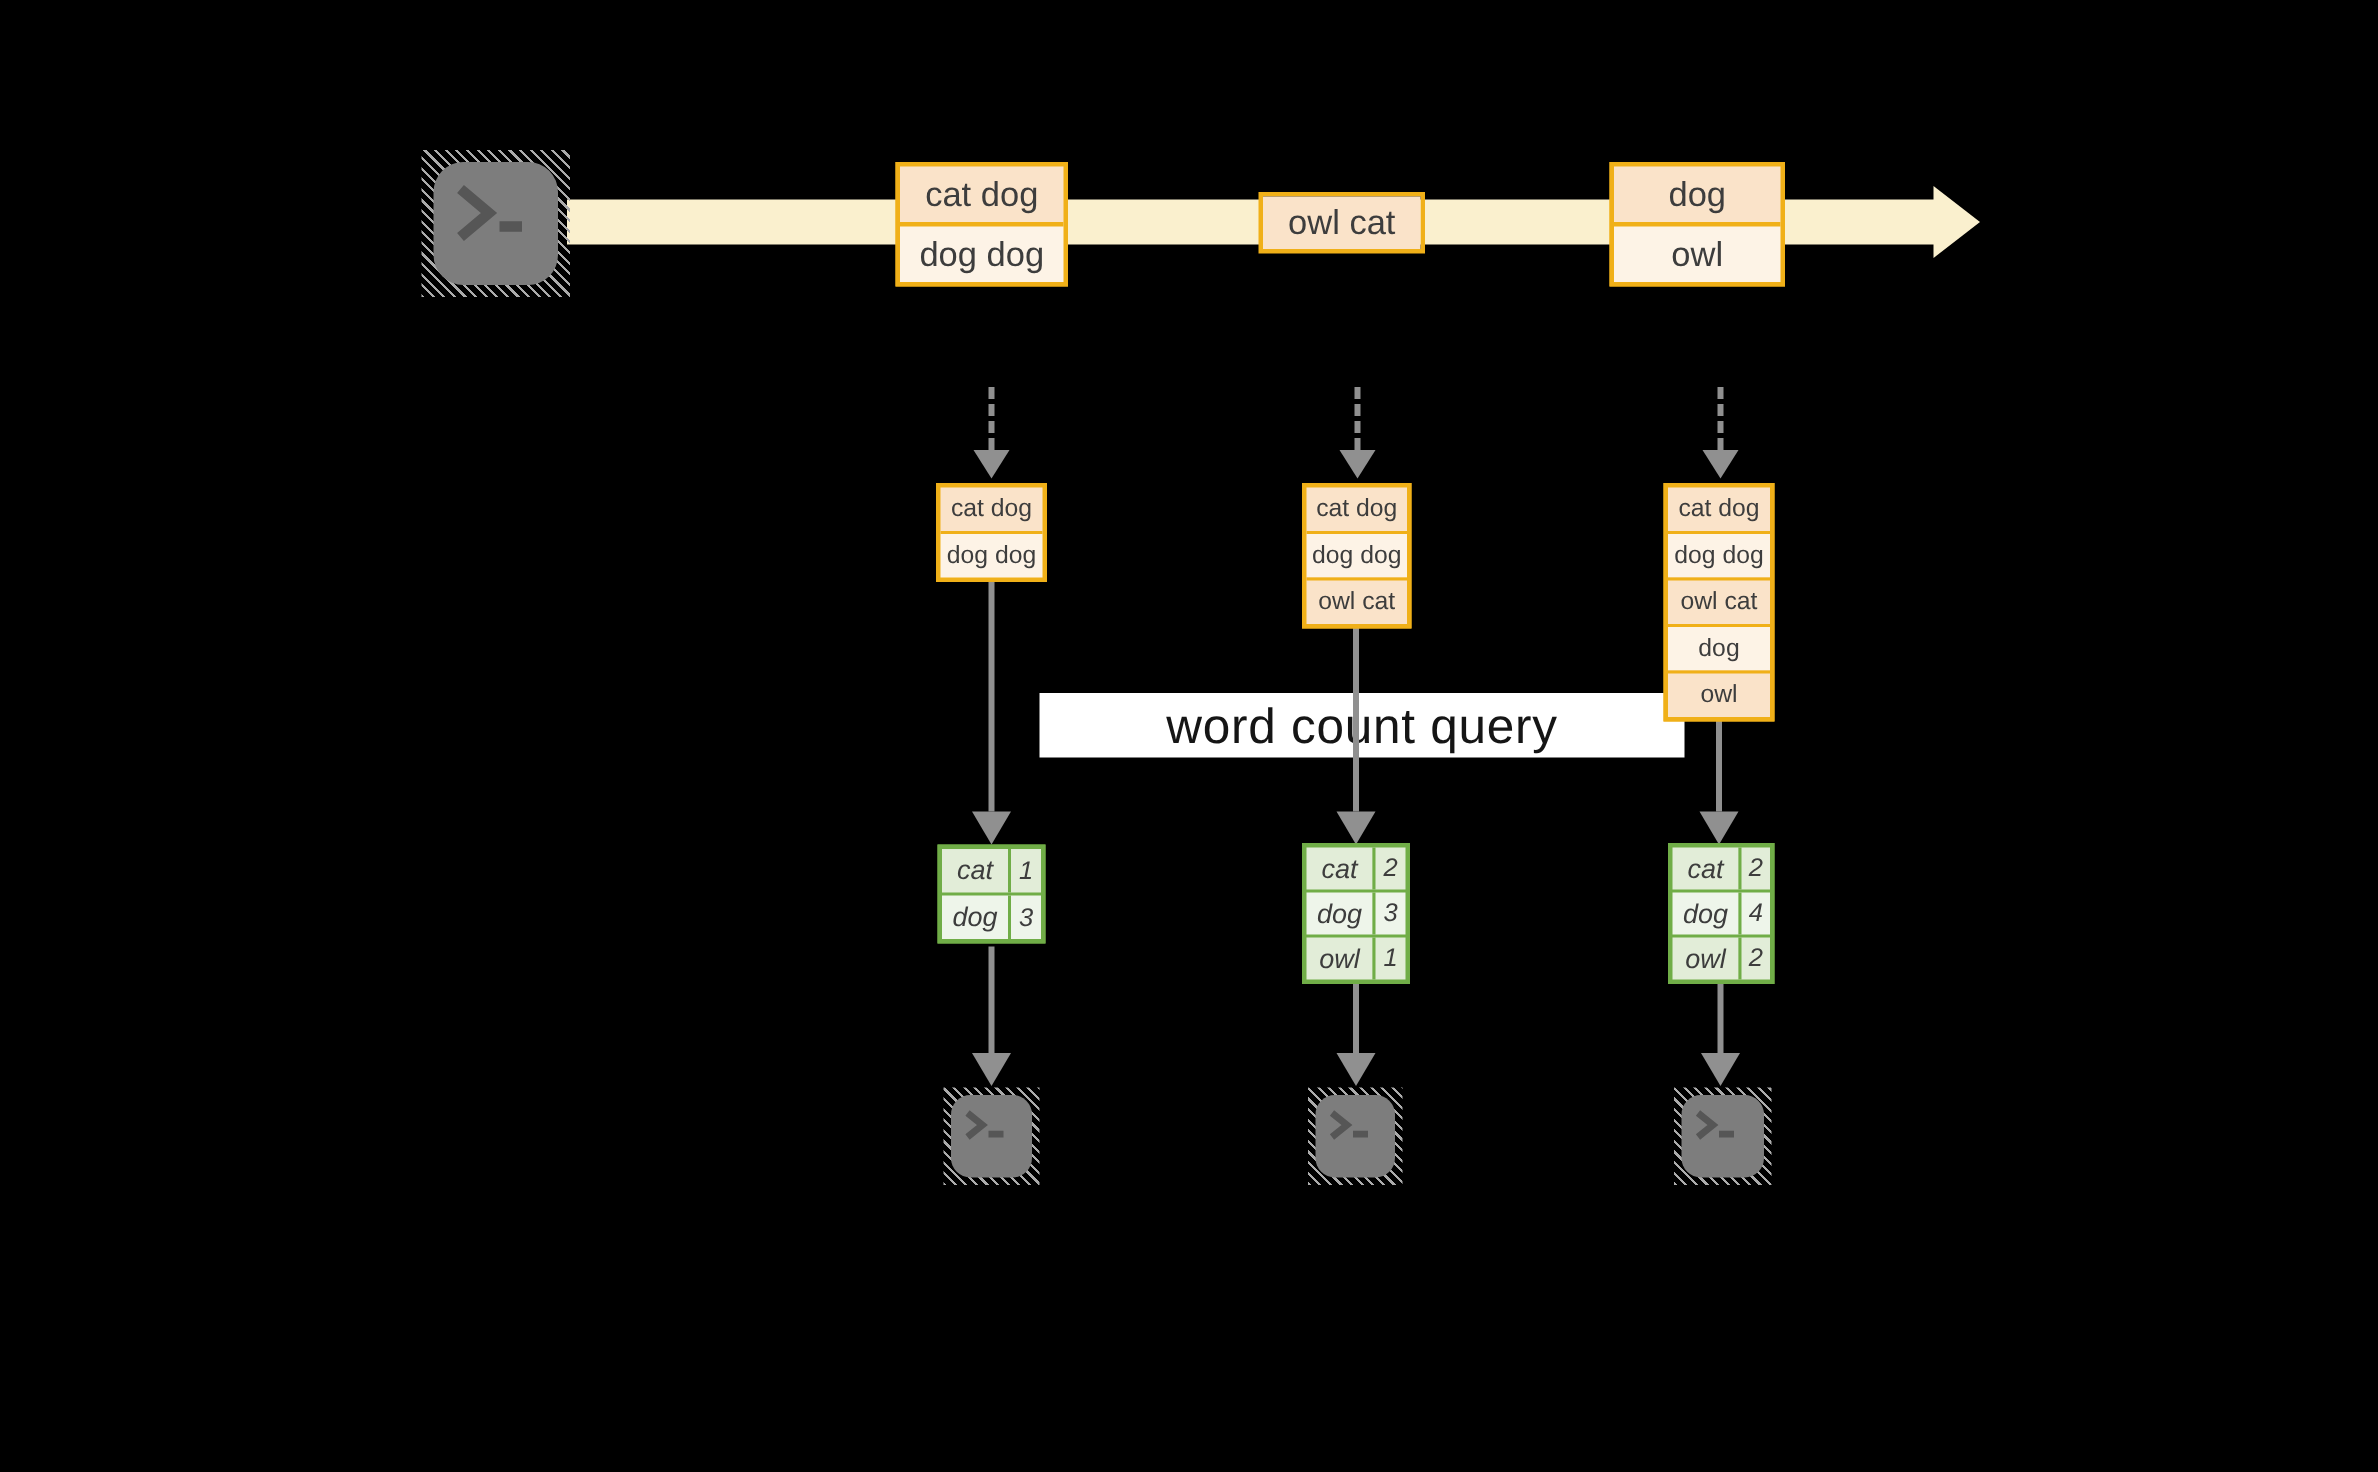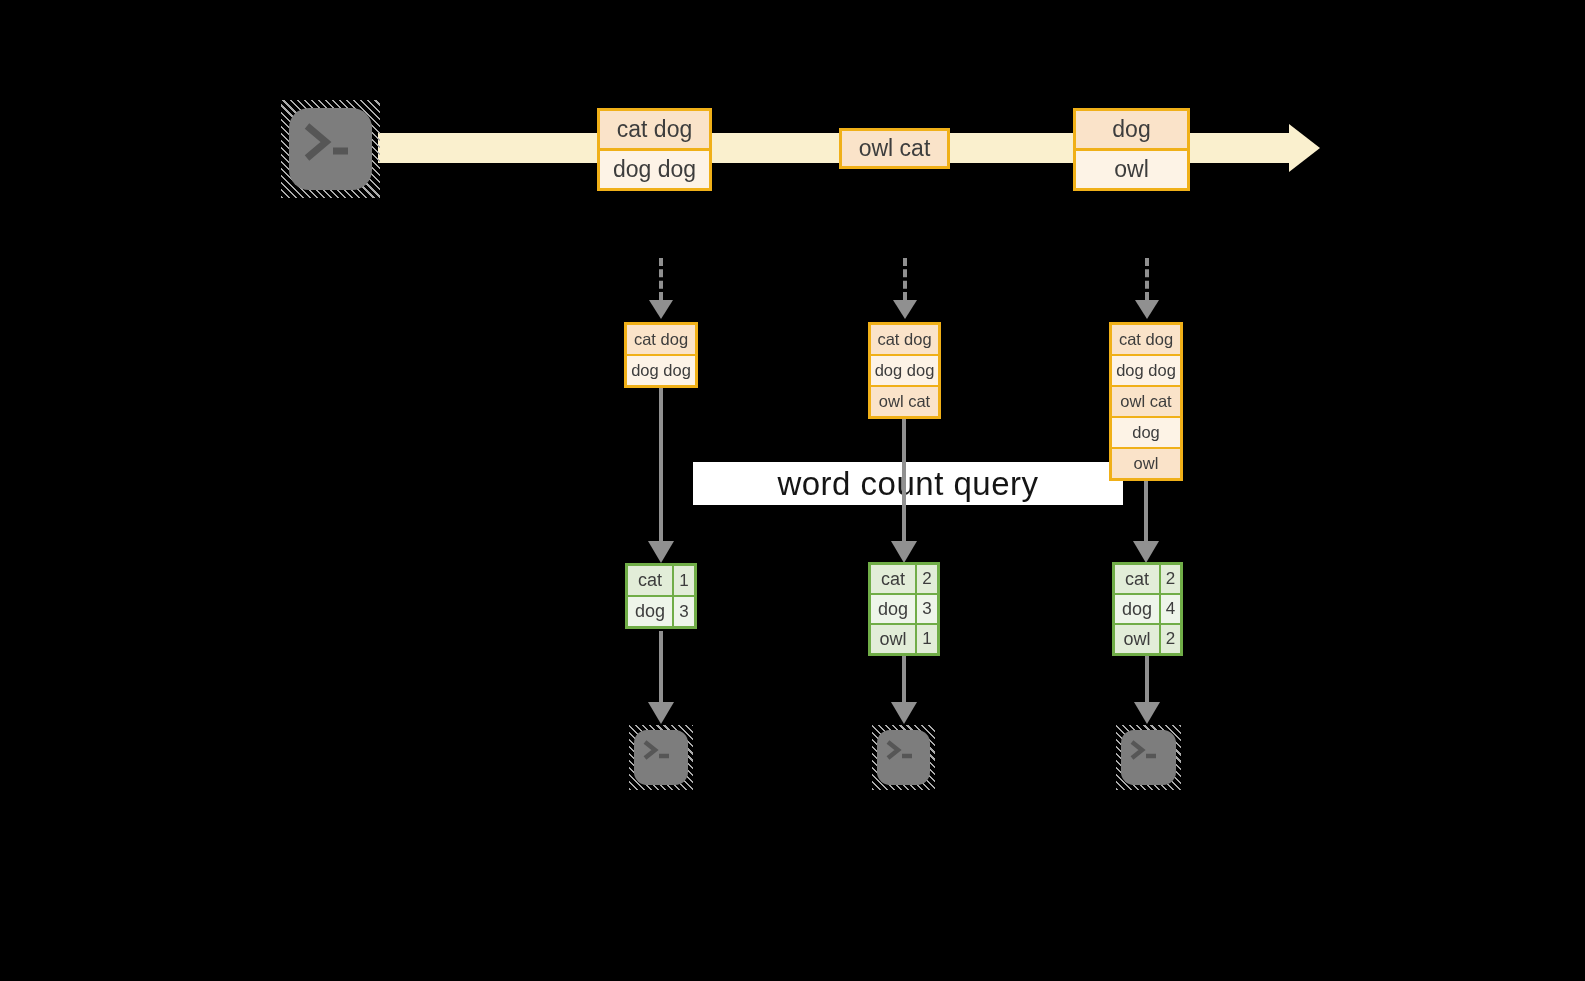--- a/index.html
+++ b/index.html
@@ -52,21 +52,21 @@
   .vline{width:4px;background:var(--arrow-gray);z-index:4;}
   .vhead{width:0;height:0;border-left:13px solid transparent;border-right:13px solid transparent;
     border-top:22px solid var(--arrow-gray);z-index:4;}
 
   
   .banner{background:var(--banner-bg);z-index:2;display:flex;align-items:center;justify-content:center;
     font-size:33px;color:var(--banner-text);letter-spacing:0.5px;}
 
   
   .count-table{border:3px solid var(--table-border);z-index:5;background:var(--table-border);}
-  .count-row{display:flex;}
+  .count-row{display:flex;font-style:italic;}
   .count-row + .count-row{border-top:2px solid var(--table-border);}
   .word-cell,.num-cell{display:flex;align-items:center;justify-content:center;
     color:var(--text-color);background:var(--table-fill-light);}
   .word-cell{width:44px;font-size:18px;}
   .num-cell{flex:1;border-left:2px solid var(--table-border);font-size:17px;}
   .count-row.dark .word-cell,.count-row.dark .num-cell{background:var(--table-fill-dark);}
   .row-h29{height:29px;} .row-h28{height:28px;}
 
   
   .terminal{z-index:5;background:repeating-linear-gradient(45deg,#ABABAB 0 1.5px,transparent 1.5px 5px);}

